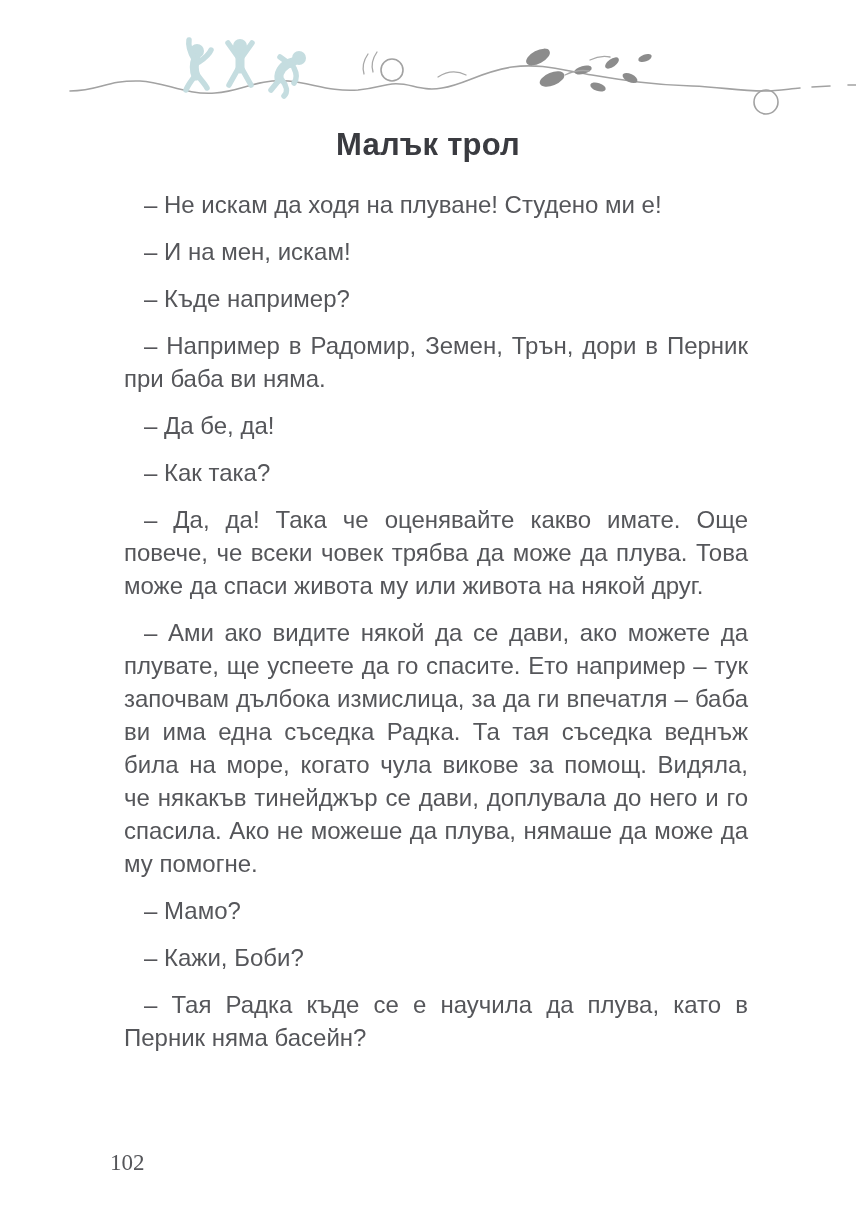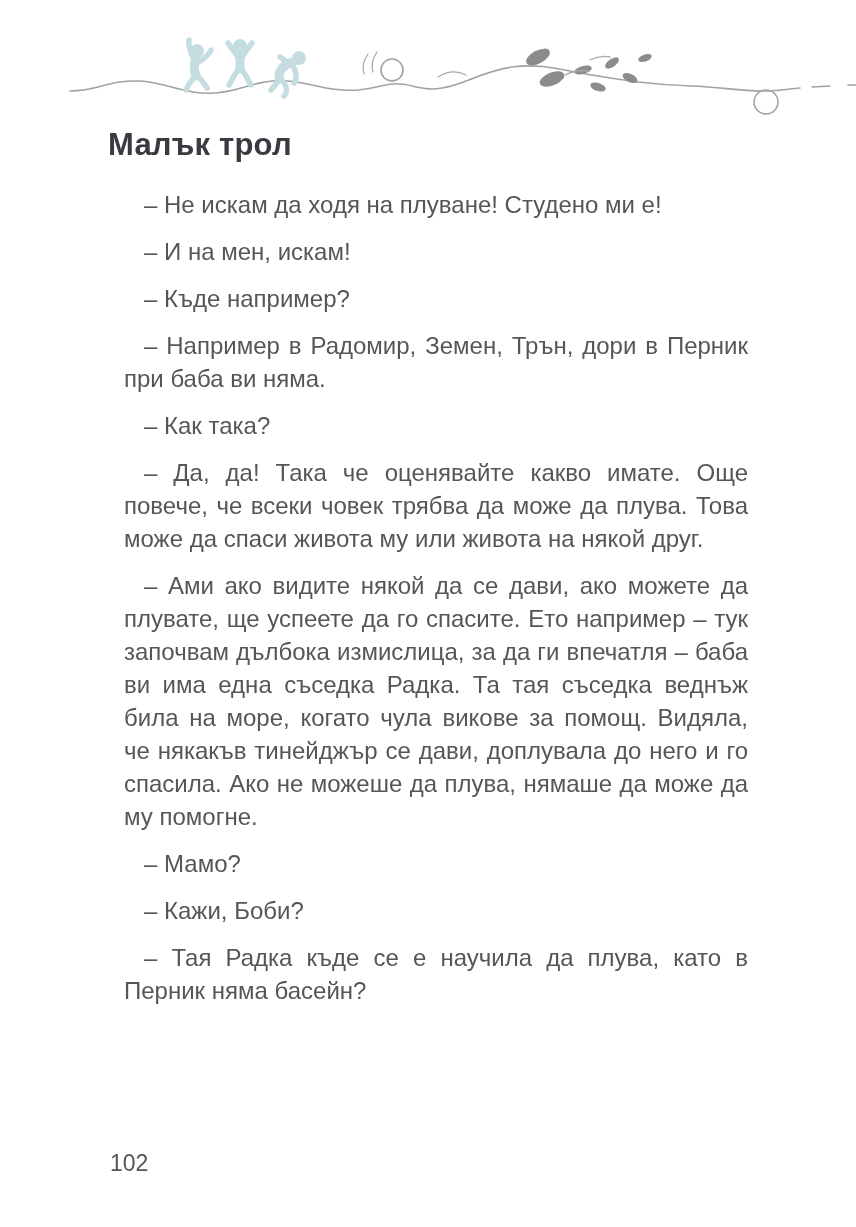--- a/index.html
+++ b/index.html
@@ -20,39 +20,40 @@
     position: absolute;
     left: 108px;
     top: 126px;
     width: 640px;
   }
   .story-title {
     font-size: 31px;
     font-weight: 700;
     line-height: 38px;
     color: #3a3b40;
-    text-align: left;
+    text-align: center;
     margin: 0 0 24px 0;
     letter-spacing: 0.2px;
   }
   .story-paragraphs p {
     font-size: 24px;
     line-height: 33px;
     color: #55565a;
     text-align: justify;
     text-indent: 20px;
     margin: 0 0 14px 16px;
     font-weight: 400;
   }
   .page-number {
     position: absolute;
     left: 110px;
     top: 1150px;
     font-size: 23px;
     color: #55565a;
+    font-family: Liberation Serif, serif;
   }
   
   .ln      { fill: none; stroke: #a2a2a2; stroke-width: 1.6; stroke-linecap: round; }
   .ln-thin { fill: none; stroke: #a8a8a8; stroke-width: 1.3; stroke-linecap: round; }
   .kid-fill { fill: #c5dde0; stroke: none; }
   .kid-torso { fill: none; stroke: #c5dde0; stroke-width: 9; stroke-linecap: round; }
   .kid-limb  { fill: none; stroke: #c5dde0; stroke-width: 5.5; stroke-linecap: round; }
   .fp { fill: #8c8c8c; }
 </style>
 </head>
@@ -113,20 +114,21 @@
     </g>
   </svg>
 
   <div class="text-column">
     <h1 class="story-title">Малък трол</h1>
     <div class="story-paragraphs">
       <p>– Не искам да ходя на плуване! Студено ми е!</p>
       <p>– И на мен, искам!</p>
       <p>– Къде например?</p>
       <p>– Например в Радомир, Земен, Трън, дори в Перник при баба ви няма.</p>
+      <p>– Да бе, да!</p>
       <p>– Как така?</p>
       <p>– Да, да! Така че оценявайте какво имате. Още повече, че всеки човек трябва да може да плува. Това може да спаси живота му или живота на някой друг.</p>
       <p>– Ами ако видите някой да се дави, ако можете да плувате, ще успеете да го спасите. Ето например – тук започвам дълбока измислица, за да ги впечатля – баба ви има една съседка Радка. Та тая съседка веднъж била на море, когато чула викове за помощ. Видяла, че някакъв тинейджър се дави, доплувала до него и го спасила. Ако не можеше да плува, нямаше да може да му помогне.</p>
       <p>– Мамо?</p>
       <p>– Кажи, Боби?</p>
       <p>– Тая Радка къде се е научила да плува, като в Перник няма басейн?</p>
     </div>
   </div>
 
   <div class="page-number">102</div>

